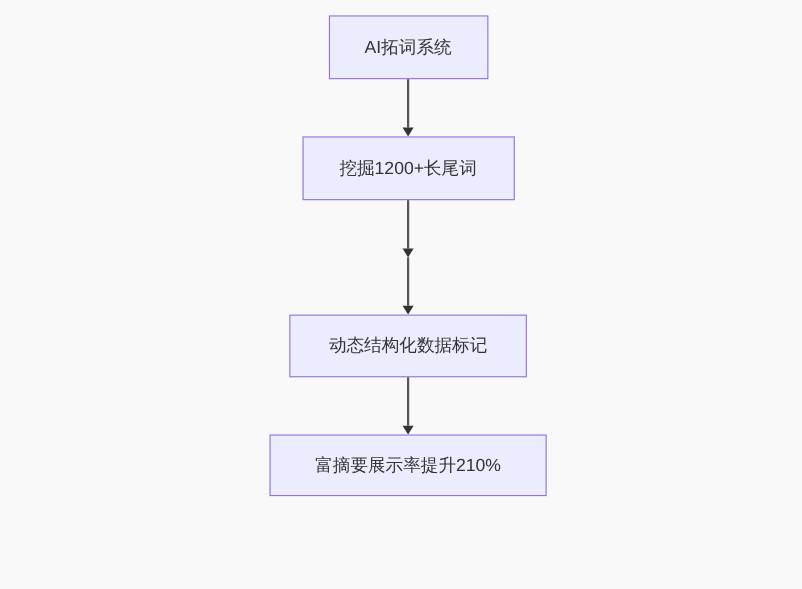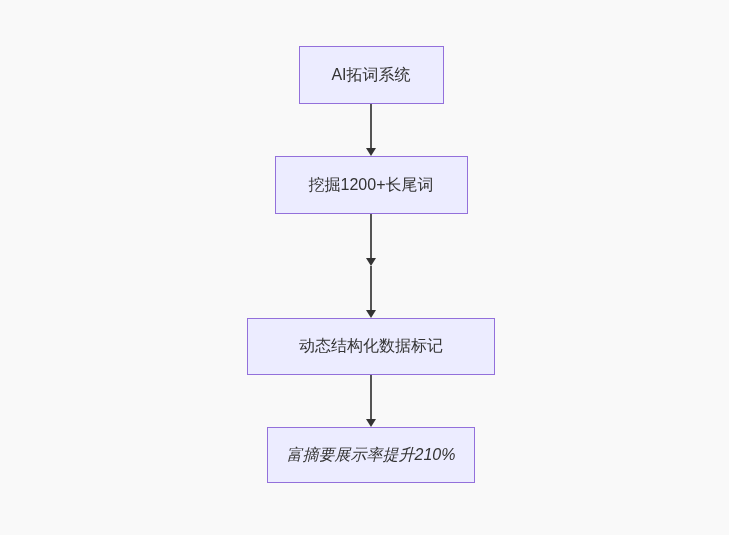--- a/index.html
+++ b/index.html
@@ -10,21 +10,20 @@
     width: 729px;
     height: 535px;
     background: #f9f9f9;
     font-family: "Liberation Sans", "DejaVu Sans", sans-serif;
     overflow: hidden;
     position: relative;
   }
   .canvas {
     position: absolute;
     inset: 0;
-    margin-top: 32px;
   }
   .flow {
     position: absolute;
     left: 371px;
     top: 14px;
     transform: translateX(-50%);
     display: flex;
     flex-direction: column;
     align-items: center;
   }
@@ -37,22 +36,22 @@
     align-items: center;
     justify-content: center;
     color: #333333;
     font-size: 16px;
     white-space: nowrap;
     text-align: center;
   }
   .n1 { width: 145px; }
   .n2 { width: 193px; }
   .n3 { width: 221px; }
-  .n4 { width: 248px; height: 57px; }
-  .n5 { width: 208px; height: 56px; font-style: italic; }
+  .n4 { width: 216px; height: 57px; }
+  .n5 { width: 252px; height: 56px; }
   .arrow {
     height: 52px;
     display: flex;
     flex-direction: column;
     align-items: center;
   }
   .arrow-line {
     flex: 1 1 auto;
     width: 1.8px;
     background: #555555;

